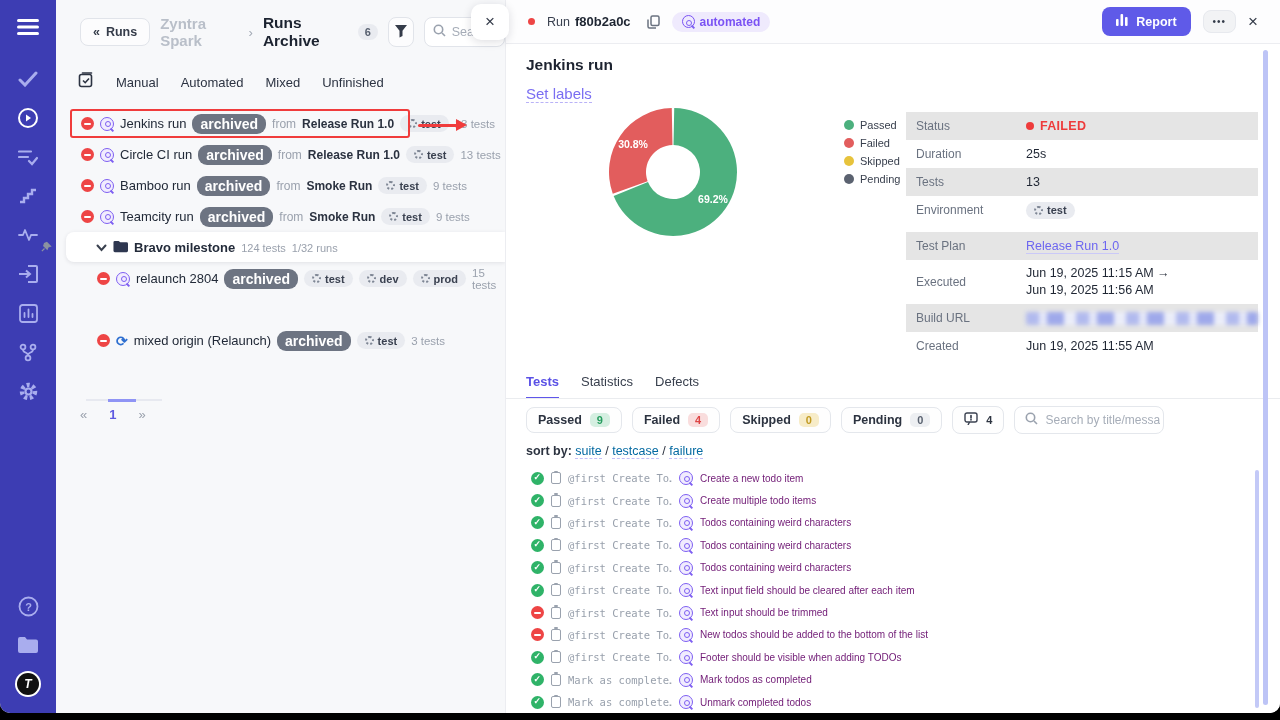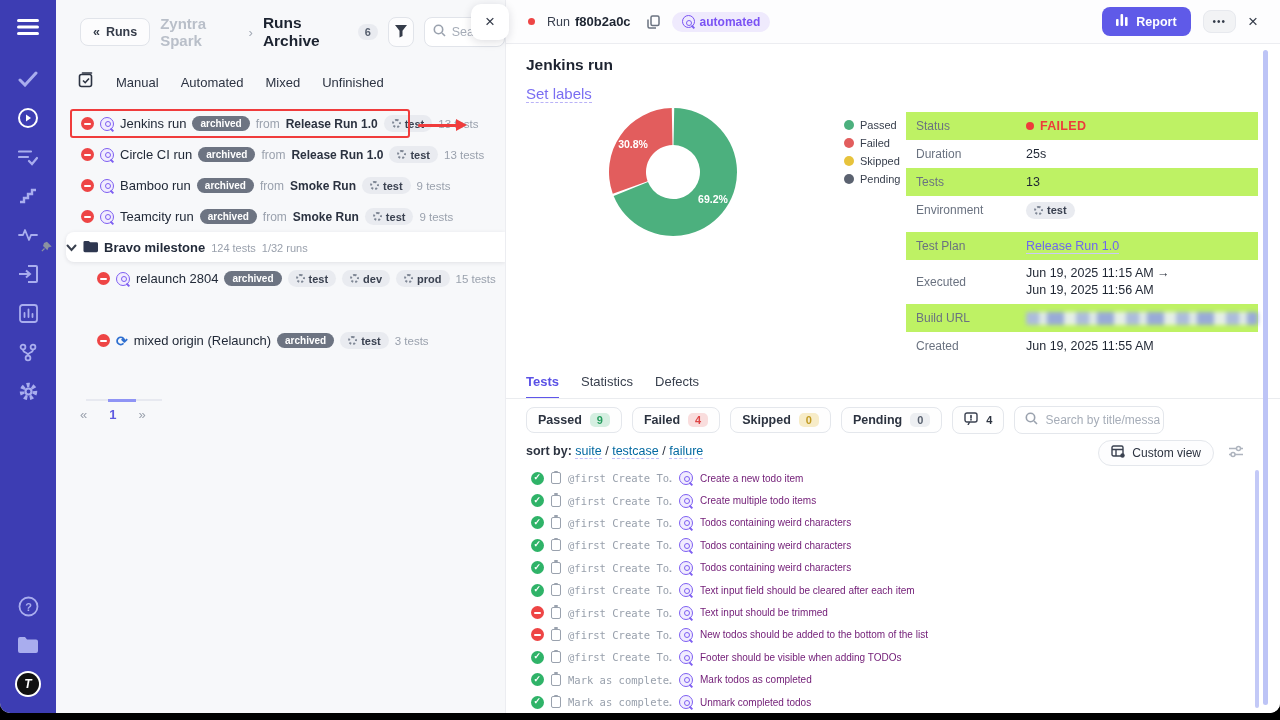--- a/index.html
+++ b/index.html
@@ -44,23 +44,23 @@
     background:#fff; border-radius:10px; box-shadow:0 2px 10px rgba(20,24,40,.14);
     display:flex; align-items:center; justify-content:center; z-index:6; cursor:pointer;
     font-size:17px; color:#343b49; }
 
   .rp-tabs { position:absolute; top:72px; left:22px; display:flex; align-items:center; gap:22px; }
   .rp-tab { font-size:13px; color:#2c3342; cursor:pointer; }
 
   .run-row { position:absolute; left:0; right:0; height:31px; display:flex;
     align-items:center; gap:6px; font-size:13px; }
   .lvl0 { padding-left:25px; } .lvl1 { padding-left:41px; }
-  .frow { padding-left:10px; }
+  .frow { padding-left:40px; }
   .run-name { color:#222a38; font-weight:500; cursor:pointer; white-space:nowrap; }
-  .badge-archived { background:#6d7482; color:#fff; font-size:10px; font-weight:600;
+  .badge-archived { background:#6d7482; color:#fff; font-size:14px; font-weight:600;
     border-radius:9px; padding:2px 8px; }
   .from-txt { color:#9aa1ad; font-size:12px; }
   .from-name { color:#2b3240; font-weight:700; font-size:12px; }
   .env { display:inline-flex; align-items:center; gap:4px; background:#e9ebf0;
     border-radius:10px; padding:2.5px 8px; font-size:11px; color:#3a4150; font-weight:600; }
   .gear-dot { width:9px; height:9px; border-radius:50%; border:2px dotted #7e8694; }
   .tests-count { color:#9aa1ad; font-size:11.5px; }
   .minus-ic { width:13px; height:13px; border-radius:50%; background:#ee4545; position:relative; flex-shrink:0; }
   .minus-ic::before { content:""; position:absolute; left:3px; top:5.5px; width:7px; height:2px;
     background:#fff; border-radius:1px; }
@@ -118,21 +118,21 @@
     border-bottom:1px dashed #b9b2f7; cursor:pointer; }
 
   .donut-wrap { position:absolute; left:96px; top:101px; width:142px; height:142px; }
   .legend { position:absolute; left:338px; top:119px; display:flex; flex-direction:column; gap:6px; }
   .leg-item { display:flex; align-items:center; gap:6px; cursor:pointer; }
   .leg-dot { width:10px; height:10px; border-radius:50%; }
   .leg-label { font-size:11px; color:#39404e; }
 
   .info { position:absolute; left:400px; top:112px; width:352px; }
   .irow { display:flex; min-height:28px; align-items:center; padding:0 0 0 10px; }
-  .irow.light { background:#bef264; }
+  .irow.light { background:#e5e5e5; }
   .ilabel { width:110px; font-size:12px; color:#6a7280; flex-shrink:0; }
   .ivalue { font-size:12.5px; color:#1f2633; }
   .ivalue.num { font-weight:500; }
   .status-val { display:flex; align-items:center; gap:6px; font-size:12.5px; font-weight:800;
     color:#ee3b3b; letter-spacing:.3px; }
   .status-val .dot { width:8px; height:8px; border-radius:50%; background:#ee3b3b; }
   .link { color:#6d66f0; cursor:pointer; }
   .link.u { border-bottom:1px solid #cac9f8; }
   .igap { height:8px; }
   .irow.tall { min-height:44px; align-items:center; }
@@ -596,39 +596,20 @@
     </div>
 
     <div class="sort-row">
       <span>sort by:</span>
       <span class="slink">suite</span>
       <span class="sort-sep">/</span>
       <span class="slink">testcase</span>
       <span class="sort-sep">/</span>
       <span class="slink">failure</span>
     </div>
-    <div class="view-tools">
-      <button class="btn-view">
-        <span>
-          <svg width="14" height="13" viewBox="0 0 14 13" fill="none" stroke="#3a4150" stroke-width="1.4">
-              <rect x="1" y="1" width="11" height="10" rx="1.5"></rect>
-              <path d="M1 4.5h11M5 4.5V11"></path>
-              <circle cx="11.5" cy="10.5" r="2.2" fill="#3a4150" stroke="none"></circle>
-            </svg>
-        </span>
-        <span>Custom view</span>
-      </button>
-      <span>
-        <svg width="16" height="13" viewBox="0 0 16 13" fill="none" stroke="#aeb4be" stroke-width="1.5">
-            <path d="M1 3.5h14M1 9.5h14"></path>
-            <circle cx="10.5" cy="3.5" r="2" fill="#fff"></circle>
-            <circle cx="5" cy="9.5" r="2" fill="#fff"></circle>
-          </svg>
-      </span>
-    </div>
 
     <div class="tlist" id="tlist">
       <div class="trow passed">
         <span class="st-ic"></span>
           <span class="clip-ic"></span>
         <span class="suite">@first Create To…</span>
         <span class="logo-ic"></span>
         <span class="ttitle">Create a new todo item</span>
       </div>
       <div class="trow passed">

